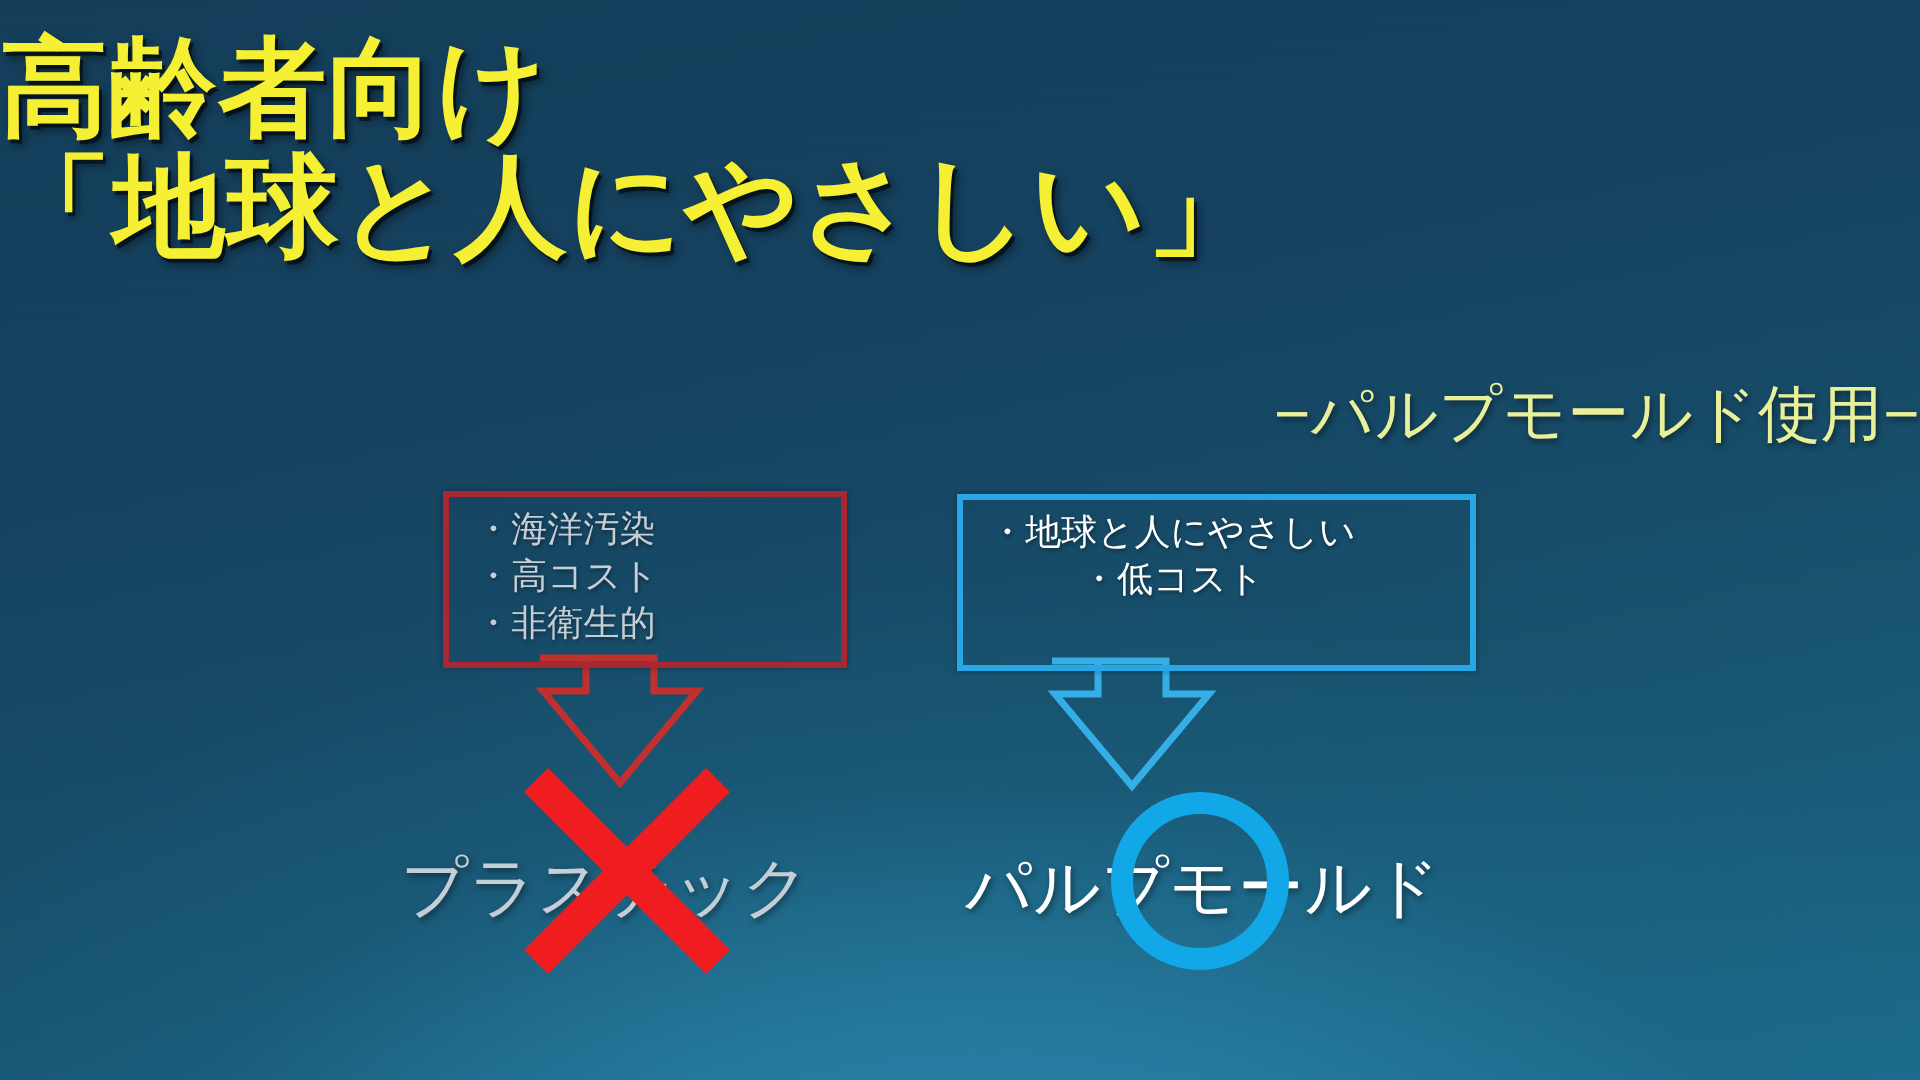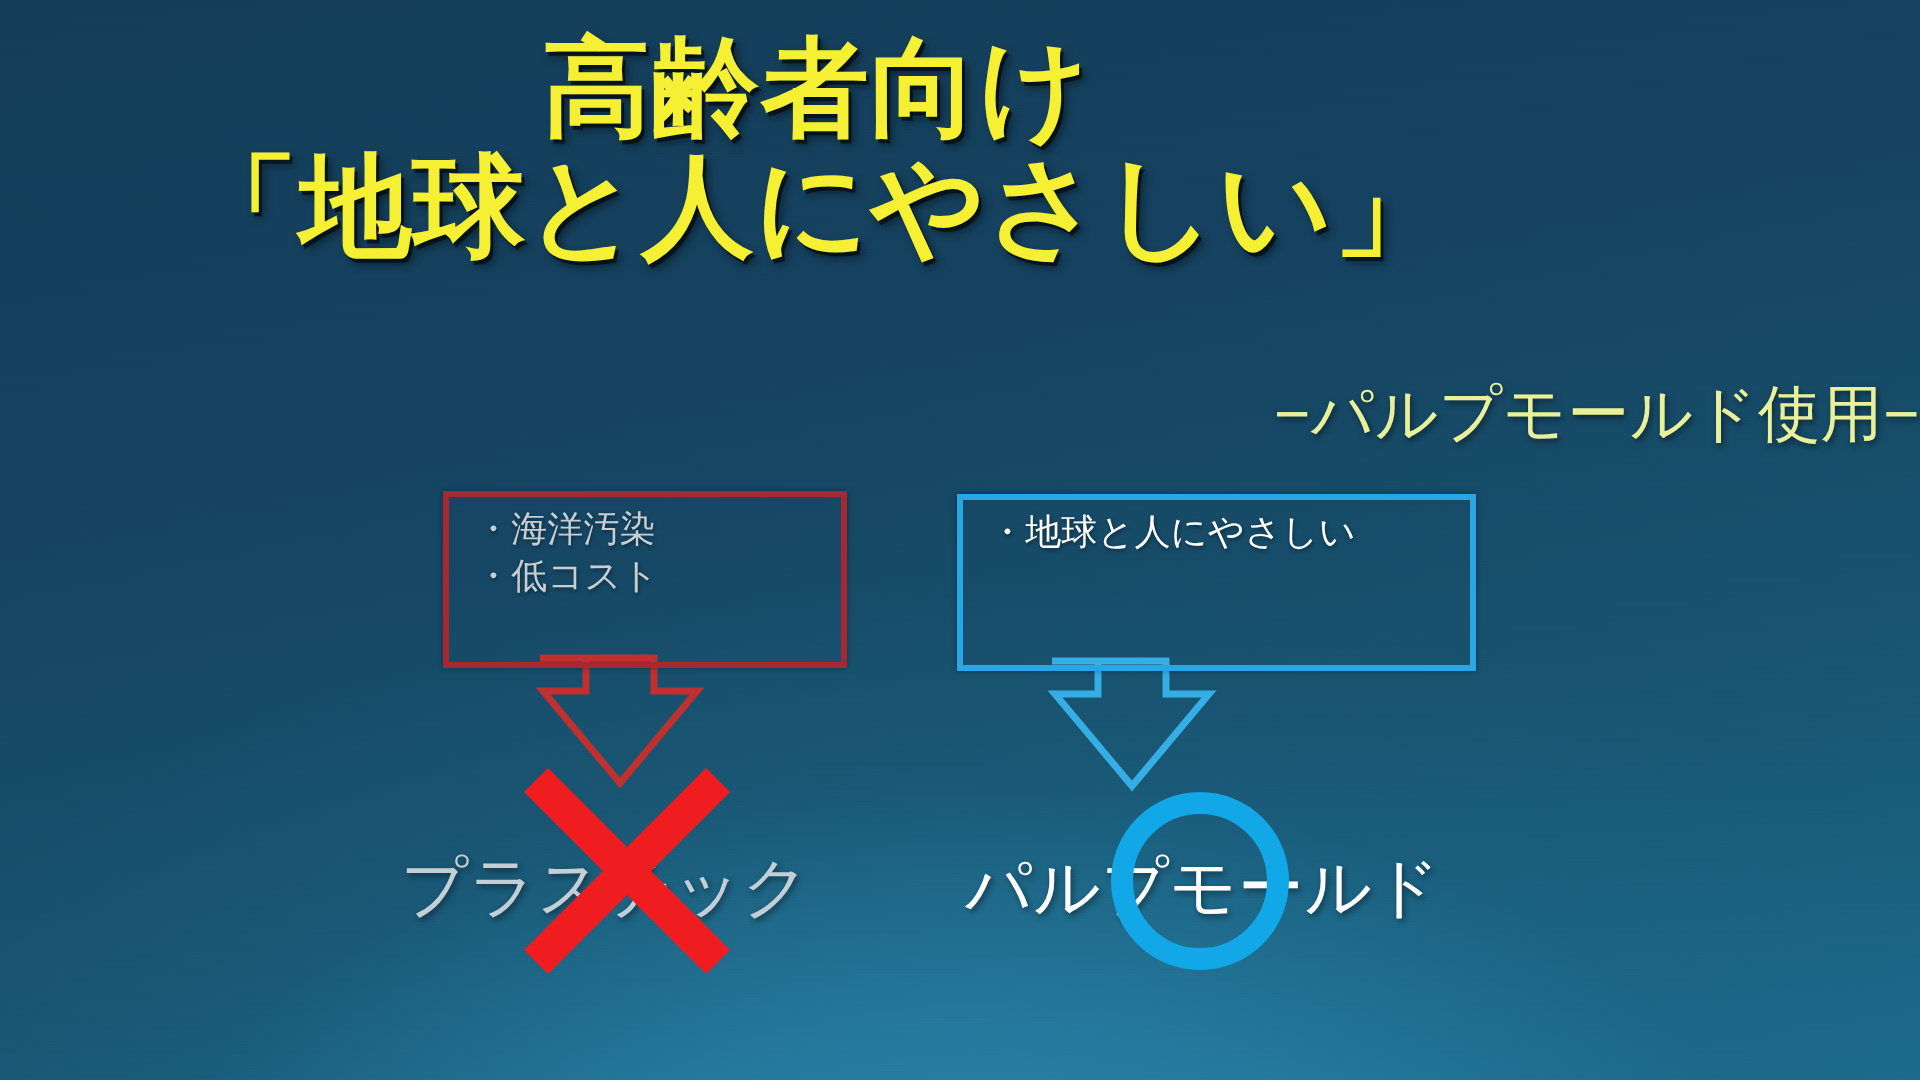--- a/index.html
+++ b/index.html
@@ -31,23 +31,22 @@
     background: repeating-linear-gradient(0deg, rgba(255,255,255,0.012) 0px, rgba(255,255,255,0.012) 1px, rgba(0,0,0,0.012) 2px, rgba(0,0,0,0.012) 3px);
     opacity: .5;
   }
 
   
   .title-block {
     position: absolute;
     left: 0;
     top: 26px;
     width: 1583px;
-    text-align: center;
+    text-align: left;
     z-index: 6;
-    margin-left: 25px;
   }
   .title-line {
     color: #f5f033;
     font-weight: bold;
     line-height: 1.14;
     letter-spacing: 0.01em;
     text-shadow:
       3px 4px 0px rgba(0,0,0,0.55),
       5px 6px 10px rgba(0,0,0,0.45);
     white-space: nowrap;
@@ -160,30 +159,32 @@
   <div class="title-block">
     <div class="title-line title-line-1">高齢者向け</div>
     <div class="title-line title-line-2">「地球と人にやさしい」</div>
   </div>
 
   <div class="subtitle">−パルプモールド使用−</div>
 
   <div class="box" id="box-plastic">
     <div class="lines">
       <div class="bullet-line">・海洋汚染</div>
+      <div class="bullet-line">・高コスト</div>
+      <div class="bullet-line">・非衛生的</div>
+    </div>
+  </div>
+
+  <div class="box" id="box-pulp">
+    <div class="lines">
+      <div class="bullet-line">・地球と人にやさしい</div>
       <div class="bullet-line">・低コスト</div>
     </div>
   </div>
 
-  <div class="box" id="box-pulp">
-    <div class="lines">
-      <div class="bullet-line">・地球と人にやさしい</div>
-    </div>
-  </div>
-
   <svg class="arrow-svg" id="arrow-red" width="160" height="150" viewBox="0 0 160 150">
     <polyline points="0,3 114,3 114,36 157,36 80,128 3,36 46,36 46,3" fill="none" stroke="#c0302f" stroke-width="7" stroke-linejoin="miter" stroke-linecap="butt"></polyline>
   </svg>
 
   <svg class="arrow-svg" id="arrow-blue" width="160" height="150" viewBox="0 0 160 150">
     <polyline points="0,3 114,3 114,36 157,36 80,128 3,36 46,36 46,3" fill="none" stroke="#35aee6" stroke-width="7" stroke-linejoin="miter" stroke-linecap="butt"></polyline>
   </svg>
 
   <svg class="mark-svg" id="mark-cross" width="230" height="230" viewBox="0 0 230 230">
     <line x1="24" y1="24" x2="206" y2="206" stroke="#ef1c20" stroke-width="34" stroke-linecap="butt"></line>

